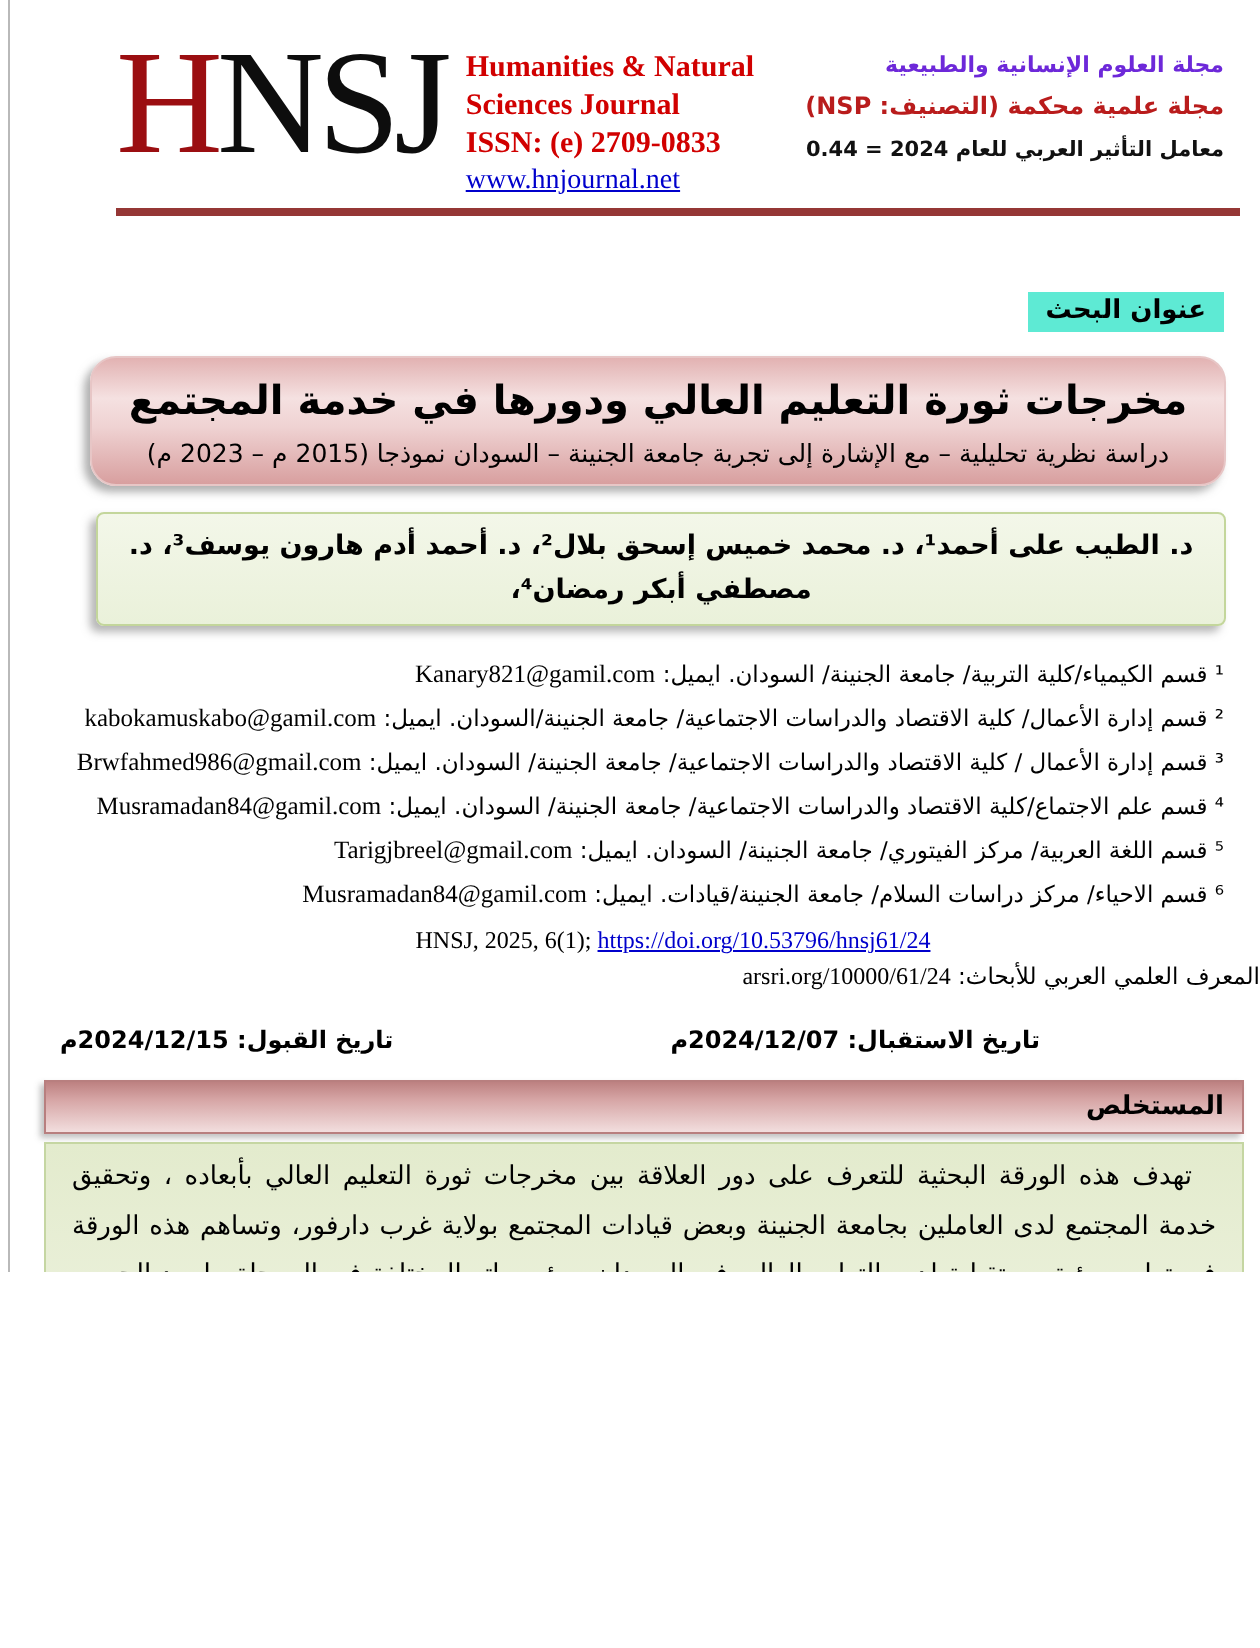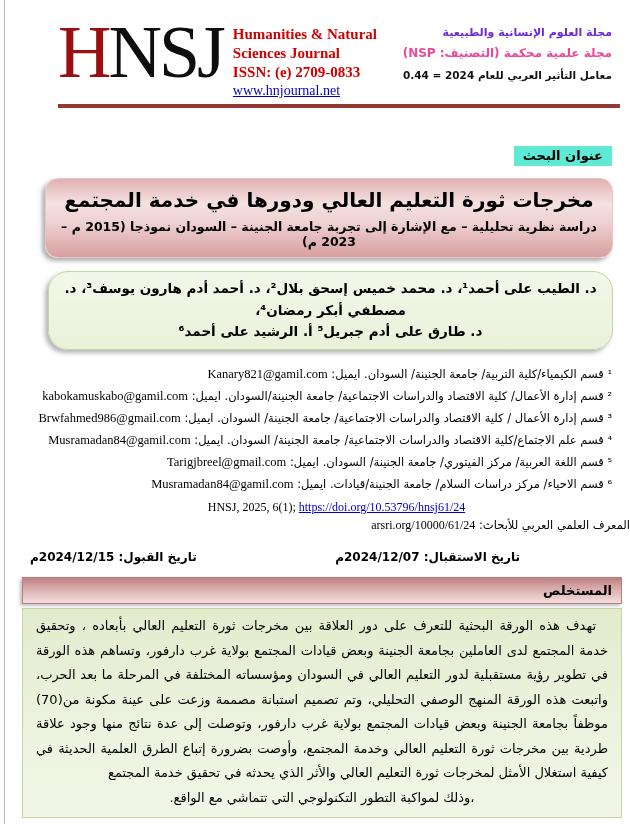--- a/index.html
+++ b/index.html
@@ -1,61 +1,61 @@
 <!DOCTYPE html>
 <html lang="ar"><head>
 <meta charset="utf-8">
 <style>
   * { margin:0; padding:0; box-sizing:border-box; }
   html,body { background:#ffffff; }
   .page {
     position:relative;
-    width:630px; height:824px;
+    width:630px; height:636px;
     background:#ffffff;
     font-family:"DejaVu Sans", sans-serif;
     overflow:hidden;
     margin:0 auto;
   }
   .page-edge { position:absolute; left:4px; top:0; bottom:0; width:1px; background:#b9b9b9; }
 
   
   .header { display:flex; align-items:flex-start; padding:12px 18px 0 58px; direction:ltr; }
   .logo { font-family:"Liberation Serif", serif; font-size:74px; line-height:80px; letter-spacing:-3px; font-weight:400; white-space:nowrap; }
   .logo .h { color:#9b0e11; }
   .logo .nsj { color:#0d0d0d; }
   .eng-block { width:152px; margin-left:10px; padding-top:13px; font-family:"Liberation Serif", serif; }
   .eng-name { color:#d10000; font-weight:bold; font-size:15px; line-height:1.25; }
   .eng-issn { color:#d10000; font-weight:bold; font-size:15px; line-height:1.25; }
   .eng-url  { color:#0000cc; font-size:14px; text-decoration:underline; cursor:pointer;margin-top:47px; }
   .ar-block { margin-left:auto; direction:rtl; text-align:right; padding-top:14px; }
   .ar-name { color:#6d28d9; font-weight:bold; font-size:11px; }
-  .ar-type { color:#ec4899; font-weight:bold; font-size:12px; margin-top:7px; }
+  .ar-type { color:#b91c1c; font-weight:bold; font-size:12px; margin-top:7px; }
   .ar-if   { color:#111; font-weight:bold; font-size:10.5px; margin-top:9px; }
   .red-rule { height:4px; background:#953735; margin:5px 10px 0 58px; }
 
   
   .body-rtl { direction:rtl; }
   .section-label {
     display:inline-block; margin:38px 18px 0 0;
     background:#5eead4; color:#000;
     font-size:13px; font-weight:bold; padding:2px 9px 3px;
   }
   .title-box {
     margin:12px 17px 0 45px; padding:9px 10px 8px;
     border-radius:13px;
     background:linear-gradient(180deg,#e2b2b2 0%,#f5e1e1 32%,#efd2d2 55%,#d89f9f 100%);
     border:1px solid #e7c6c6;
     box-shadow:-3px 3px 4px rgba(110,110,110,0.55);
     text-align:center;
   }
   .paper-title { font-size:20px; font-weight:bold; color:#000; }
-  .paper-subtitle { font-size:12.5px; font-weight:bold; color:#000; margin-top:7px; }
+  .paper-subtitle { font-size:12.5px; font-weight:normal; color:#000; margin-top:7px; }
   .authors-box {
     margin:13px 17px 0 48px; padding:6px 12px;
-    border-radius:20px;
+    border-radius:4px;
     background:linear-gradient(180deg,#f3f7e9 0%,#eaf1da 100%);
     border:1px solid #c3d69b;
     box-shadow:-3px 3px 4px rgba(110,110,110,0.5);
     text-align:center; font-size:13.5px; font-weight:bold; line-height:1.6; color:#000;
   }
   .affiliations { margin:13px 18px 0 14px; text-align:right; font-size:11.5px; line-height:22px; color:#000; }
   .aff-line .aff-email { font-family:"Liberation Serif", serif; font-size:12.5px; direction:ltr; unicode-bidi:embed; }
   .citation-row { direction:ltr; text-align:center; padding-left:43px; margin-top:5px;
                   font-family:"Liberation Serif", serif; font-size:12px; color:#000; }
   .doi-link { color:#0000cc; text-decoration:underline; cursor:pointer; }
@@ -109,21 +109,20 @@
 
     <div class="section-label">عنوان البحث</div>
 
     <div class="title-box">
       <div class="paper-title">مخرجات ثورة التعليم العالي ودورها في خدمة المجتمع</div>
       <div class="paper-subtitle">دراسة نظرية تحليلية – مع الإشارة إلى تجربة جامعة الجنينة – السودان نموذجا    (2015 م – 2023 م)</div>
     </div>
 
     <div class="authors-box">
       <div>د. الطيب على أحمد¹، د. محمد خميس إسحق بلال²، د. أحمد أدم هارون يوسف³، د. مصطفي أبكر  رمضان⁴،</div>
-      <div>د. طارق على أدم جبريل⁵ أ. الرشيد على أحمد⁶</div>
     </div>
 
     <div class="affiliations">
       <div class="aff-line"><span>¹</span><span> قسم الكيمياء/كلية التربية/  جامعة الجنينة/ السودان. ايميل: </span><span class="aff-email">Kanary821@gamil.com</span></div>
       <div class="aff-line"><span>²</span><span> قسم إدارة الأعمال/ كلية الاقتصاد والدراسات الاجتماعية/ جامعة الجنينة/السودان. ايميل: </span><span class="aff-email">kabokamuskabo@gamil.com</span></div>
       <div class="aff-line"><span>³</span><span> قسم إدارة الأعمال / كلية الاقتصاد والدراسات الاجتماعية/ جامعة الجنينة/ السودان. ايميل: </span><span class="aff-email">Brwfahmed986@gmail.com</span></div>
       <div class="aff-line"><span>⁴</span><span> قسم علم الاجتماع/كلية الاقتصاد والدراسات الاجتماعية/ جامعة الجنينة/ السودان. ايميل: </span><span class="aff-email">Musramadan84@gamil.com</span></div>
       <div class="aff-line"><span>⁵</span><span> قسم اللغة العربية/ مركز الفيتوري/ جامعة الجنينة/ السودان. ايميل: </span><span class="aff-email">Tarigjbreel@gmail.com</span></div>
       <div class="aff-line"><span>⁶</span><span> قسم الاحياء/ مركز دراسات السلام/ جامعة الجنينة/قيادات. ايميل: </span><span class="aff-email">Musramadan84@gamil.com</span></div>
     </div>

